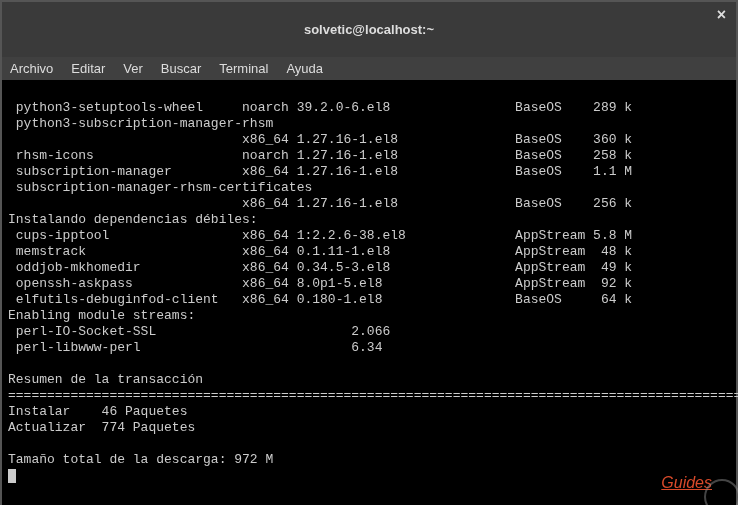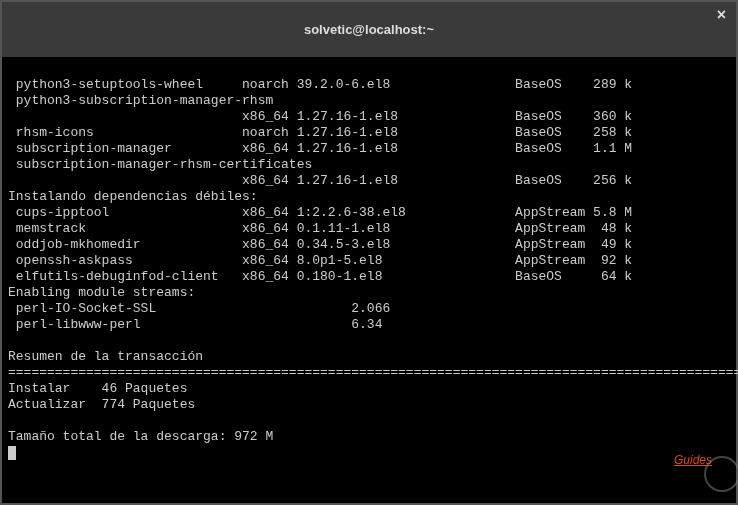--- a/index.html
+++ b/index.html
@@ -63,21 +63,21 @@
       width: 8px;
       height: 14px;
       vertical-align: text-bottom;
     }
     .watermark {
       position: absolute;
       right: 24px;
       bottom: 32px;
       color: #d94a2a;
       font-family: sans-serif;
-      font-size: 12px;
+      font-size: 16px;
       font-style: italic;
       text-decoration: underline;
     }
     .watermark-circle {
       position: absolute;
       right: -4px;
       bottom: 8px;
       width: 36px;
       height: 36px;
       border: 2px solid #888;
@@ -85,20 +85,28 @@
       opacity: 0.5;
     }
   </style>
 </head>
 <body>
 
 <div class="window">
   <div class="titlebar">
     <span>solvetic@localhost:~</span>
     <span class="close-btn">×</span>
+  </div>
+  <div class="menubar">
+    <span class="menu-item">Archivo</span>
+    <span class="menu-item">Editar</span>
+    <span class="menu-item">Ver</span>
+    <span class="menu-item">Buscar</span>
+    <span class="menu-item">Terminal</span>
+    <span class="menu-item">Ayuda</span>
   </div>
   <div class="terminal" id="term"><span> python3-setuptools-wheel     noarch 39.2.0-6.el8                BaseOS    289 k
  python3-subscription-manager-rhsm
                               x86_64 1.27.16-1.el8               BaseOS    360 k
  rhsm-icons                   noarch 1.27.16-1.el8               BaseOS    258 k
  subscription-manager         x86_64 1.27.16-1.el8               BaseOS    1.1 M
  subscription-manager-rhsm-certificates
                               x86_64 1.27.16-1.el8               BaseOS    256 k
 Instalando dependencias débiles:
  cups-ipptool                 x86_64 1:2.2.6-38.el8              AppStream 5.8 M

